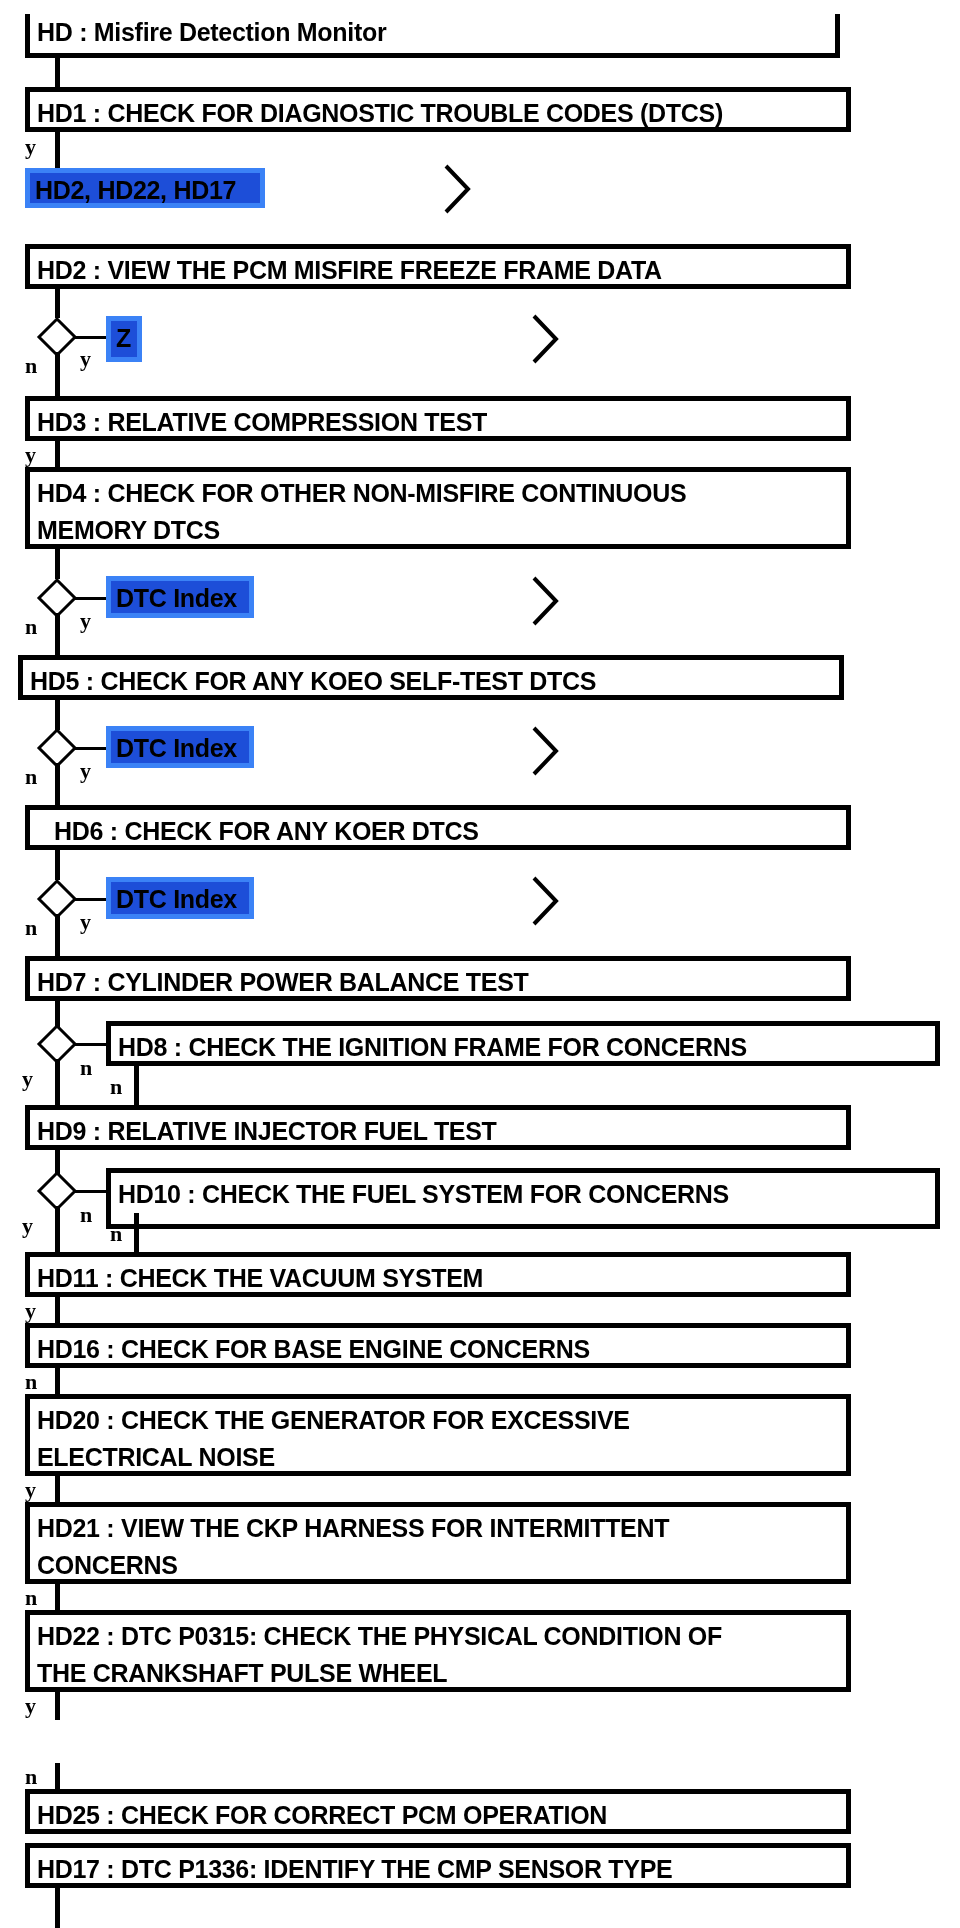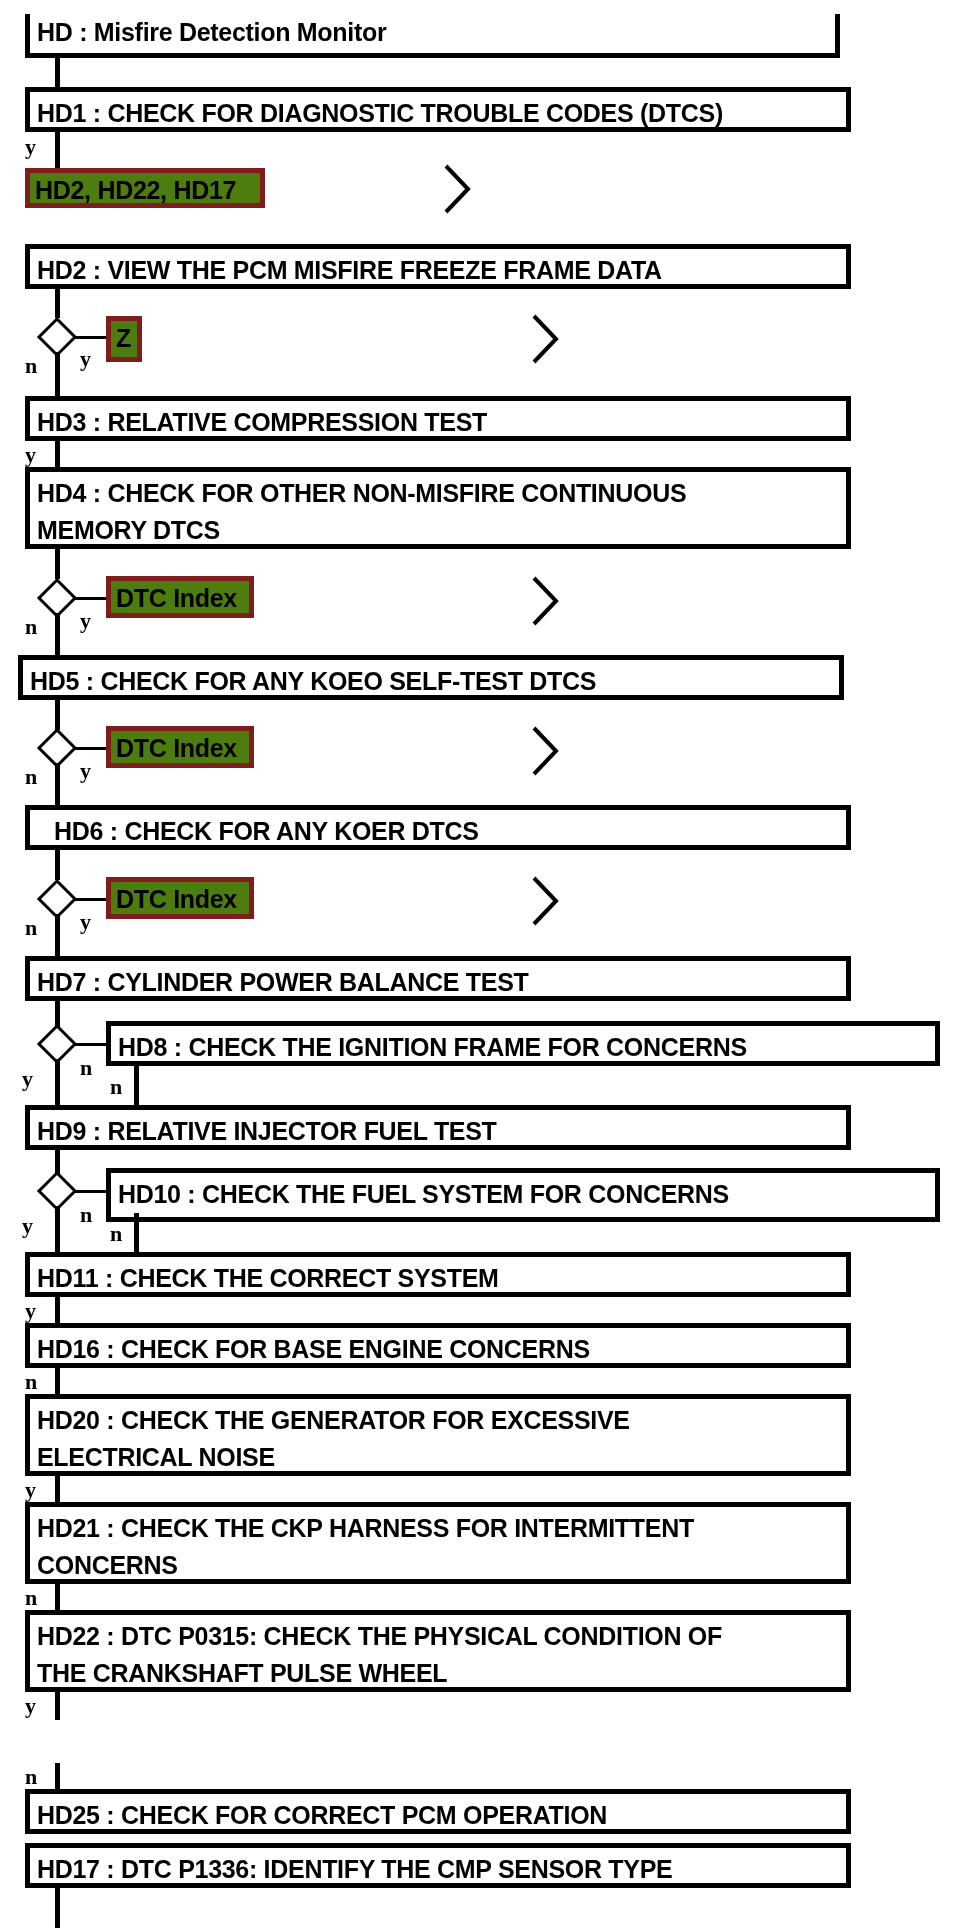--- a/index.html
+++ b/index.html
@@ -31,22 +31,22 @@
     overflow:hidden;
   }
   
   .box.open-top{
     border-top:none;
     padding-top:0;
   }
   .small-box{
     position:absolute;
     box-sizing:border-box;
-    border:5px solid #7f1d1d;
-    background:#4d7c0f;
+    border:5px solid #3b82f6;
+    background:#1d4ed8;
     color:#000;
     font-weight:bold;
     font-size:25px;
     line-height:33px;
     letter-spacing:-0.3px;
     padding:1px 4px 1px 5px;
     white-space:nowrap;
   }
 
   
@@ -212,41 +212,41 @@
   <div class="box" style="left:25px; top:1105px; width:826px; height:45px;">HD9 : RELATIVE INJECTOR FUEL TEST</div>
 
   <div class="vline" style="left:55px; top:1150px; height:25px;"></div>
   <div class="diamond" style="left:36px; top:1170px;">
     <svg width="42" height="42" viewBox="0 0 42 42">
       <polygon points="21,3 39,21 21,39 3,21" fill="#fff" stroke="#000" stroke-width="3"></polygon>
     </svg>
   </div>
   <div class="hline" style="left:74px; top:1190px; width:36px;"></div>
 
-  <div class="box" style="left:106px; top:1168px; width:834px; height:54px;">HD10 : CHECK THE FUEL SYSTEM FOR CONCERNS</div>
+  <div class="box" style="left:106px; top:1168px; width:834px; height:61px;">HD10 : CHECK THE FUEL SYSTEM FOR CONCERNS</div>
   <div class="lbl" style="left:80px; top:1204px;">n</div>
   <div class="lbl" style="left:22px; top:1215px;">y</div>
   <div class="vline" style="left:55px; top:1206px; height:48px;"></div>
   <div class="vline" style="left:134px; top:1213px; height:41px;"></div>
   <div class="lbl" style="left:110px; top:1223px;">n</div>
 
-  <div class="box" style="left:25px; top:1252px; width:826px; height:45px;">HD11 : CHECK THE CORRECT SYSTEM</div>
+  <div class="box" style="left:25px; top:1252px; width:826px; height:45px;">HD11 : CHECK THE VACUUM SYSTEM</div>
   <div class="vline" style="left:55px; top:1297px; height:28px;"></div>
   <div class="lbl" style="left:25px; top:1300px;">y</div>
 
   <div class="box" style="left:25px; top:1323px; width:826px; height:45px;">HD16 : CHECK FOR BASE ENGINE CONCERNS</div>
   <div class="vline" style="left:55px; top:1368px; height:28px;"></div>
   <div class="lbl" style="left:25px; top:1371px;">n</div>
 
   <div class="box" style="left:25px; top:1394px; width:826px; height:82px;">HD20 : CHECK THE GENERATOR FOR EXCESSIVE
 ELECTRICAL NOISE</div>
   <div class="vline" style="left:55px; top:1476px; height:28px;"></div>
   <div class="lbl" style="left:25px; top:1479px;">y</div>
 
-  <div class="box" style="left:25px; top:1502px; width:826px; height:82px;">HD21 : CHECK THE CKP HARNESS FOR INTERMITTENT
+  <div class="box" style="left:25px; top:1502px; width:826px; height:82px;">HD21 : VIEW THE CKP HARNESS FOR INTERMITTENT
 CONCERNS</div>
   <div class="vline" style="left:55px; top:1584px; height:28px;"></div>
   <div class="lbl" style="left:25px; top:1587px;">n</div>
 
   <div class="box" style="left:25px; top:1610px; width:826px; height:82px;">HD22 : DTC P0315: CHECK THE PHYSICAL CONDITION OF
 THE CRANKSHAFT PULSE WHEEL</div>
   <div class="vline" style="left:55px; top:1692px; height:28px;"></div>
   <div class="lbl" style="left:25px; top:1695px;">y</div>
 
   <div class="vline" style="left:55px; top:1763px; height:28px;"></div>

